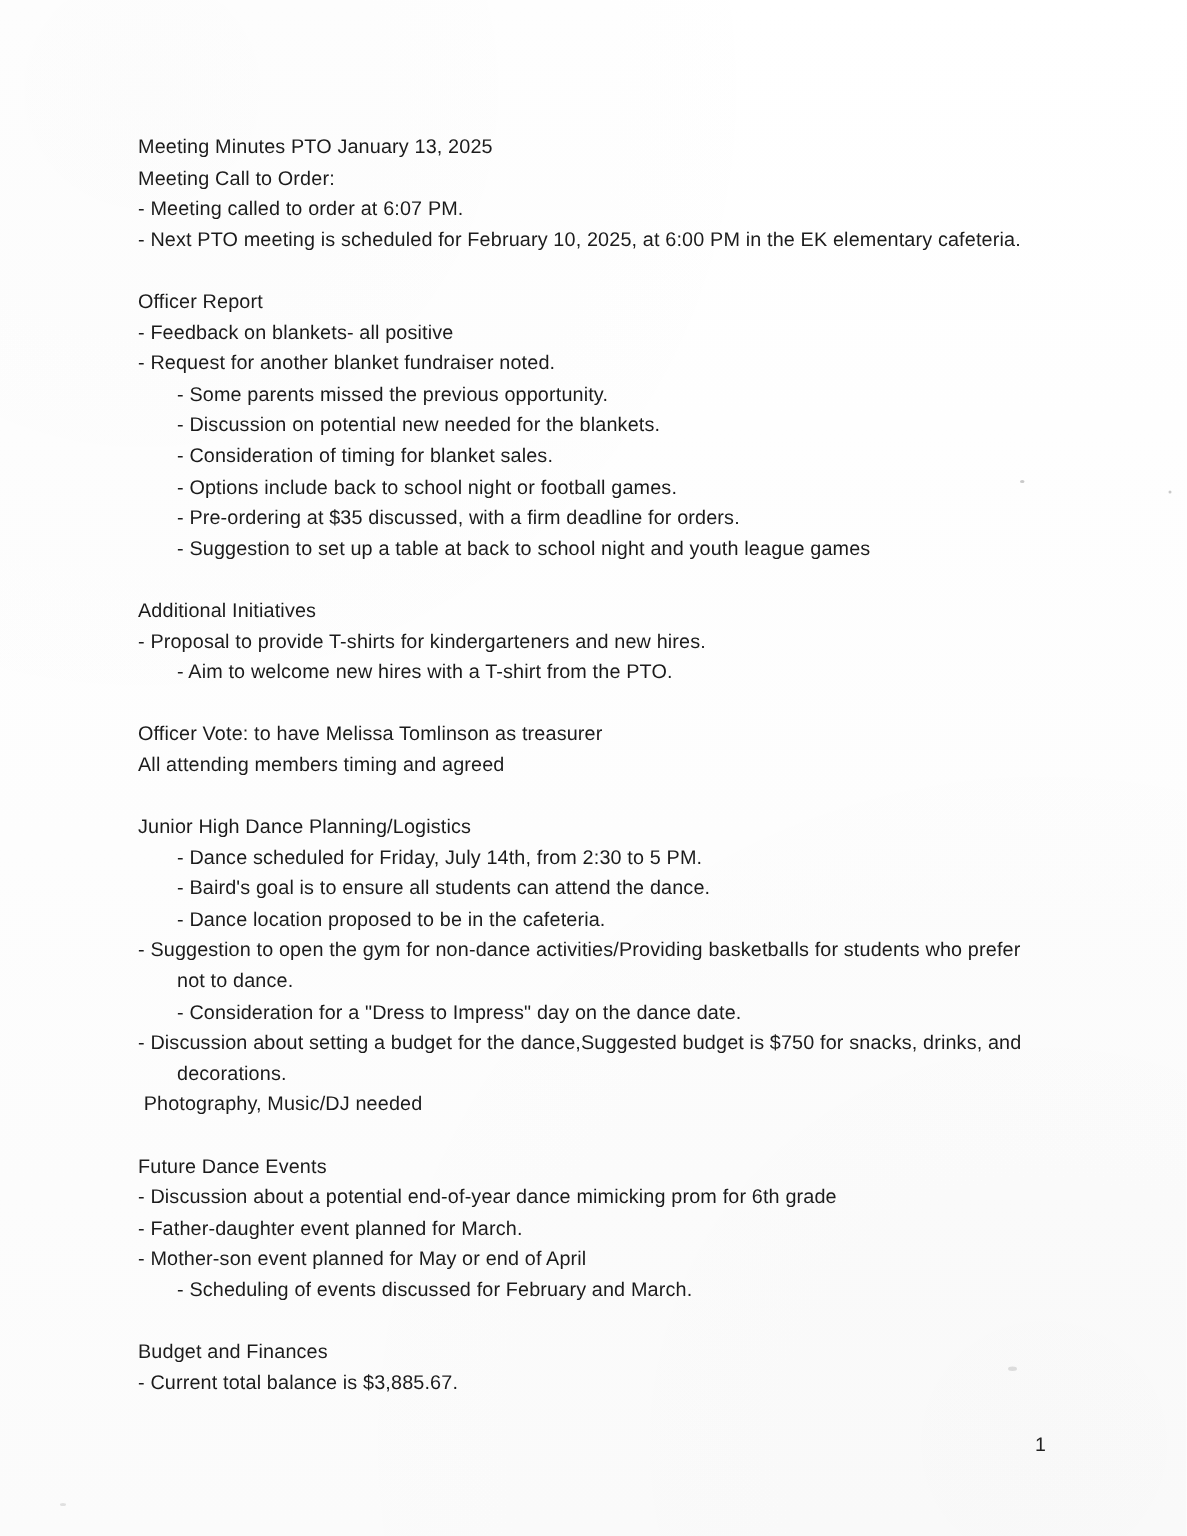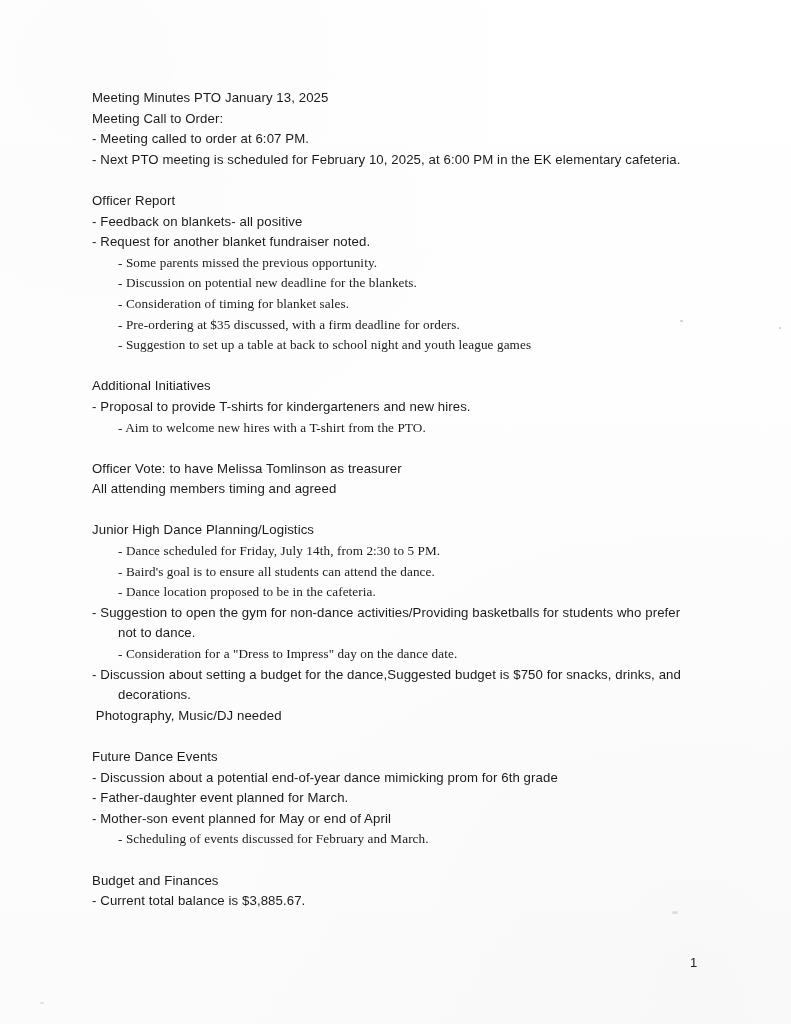--- a/index.html
+++ b/index.html
@@ -50,21 +50,20 @@
     color: #1b1b1b;
     letter-spacing: 0.1px;
   }
   .line {
     margin: 0;
     white-space: pre-wrap;
   }
   .line.indent {
     padding-left: 26px;
     text-indent: 0;
-    font-family: Liberation Serif, serif;
   }
   .line.hang {
     padding-left: 26px;
     text-indent: -26px;
   }
   .gap {
     height: 20.6px;
   }
   .page-number {
     position: absolute;
@@ -91,22 +90,23 @@
         <p class="line">Meeting Call to Order:</p>
         <p class="line">- Meeting called to order at 6:07 PM.</p>
         <p class="line">- Next PTO meeting is scheduled for February 10, 2025, at 6:00 PM in the EK elementary cafeteria.</p>
       </div>
       <div class="gap"></div>
       <div>
         <p class="line">Officer Report</p>
         <p class="line">- Feedback on blankets- all positive</p>
         <p class="line">- Request for another blanket fundraiser noted.</p>
         <p class="line indent">- Some parents missed the previous opportunity.</p>
-        <p class="line indent">- Discussion on potential new deadline for the blankets.</p>
+        <p class="line indent">- Discussion on potential new needed for the blankets.</p>
         <p class="line indent">- Consideration of timing for blanket sales.</p>
+        <p class="line indent">- Options include back to school night or football games.</p>
         <p class="line indent">- Pre-ordering at $35 discussed, with a firm deadline for orders.</p>
         <p class="line indent">- Suggestion to set up a table at back to school night and youth league games</p>
       </div>
       <div class="gap"></div>
       <div>
         <p class="line">Additional Initiatives</p>
         <p class="line">- Proposal to provide T-shirts for kindergarteners and new hires.</p>
         <p class="line indent">- Aim to welcome new hires with a T-shirt from the PTO.</p>
       </div>
       <div class="gap"></div>

